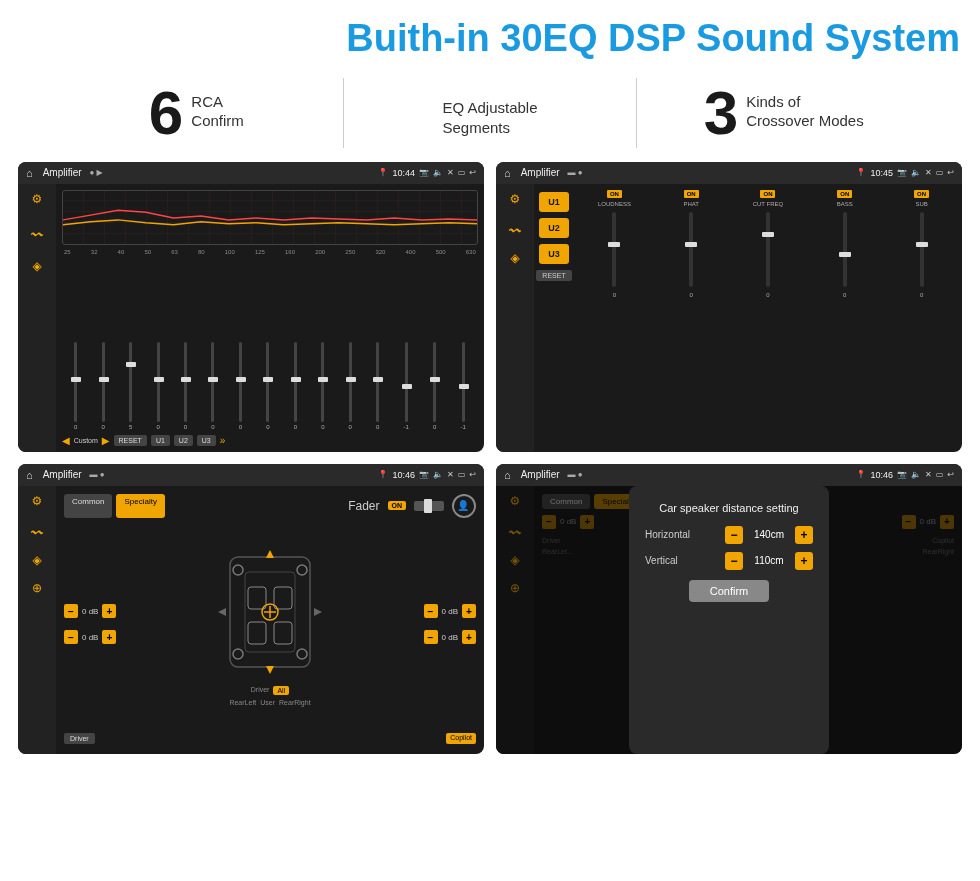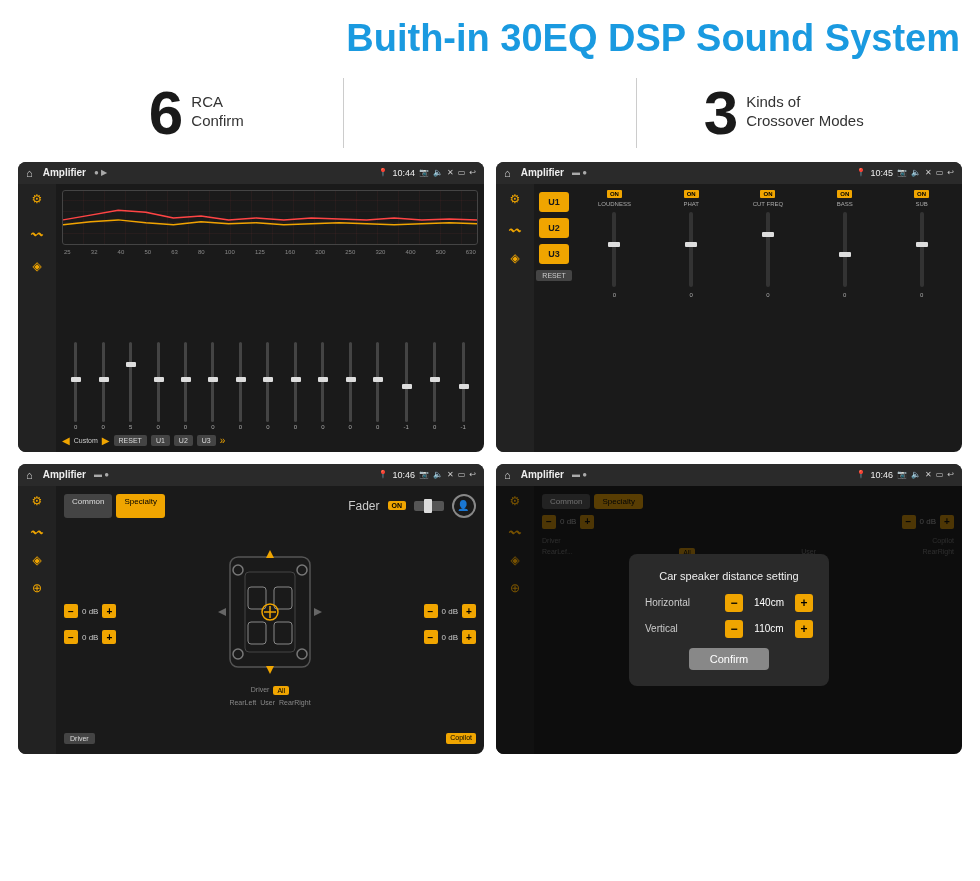--- a/index.html
+++ b/index.html
@@ -90,21 +90,21 @@
     }
 
     .status-bar .home-icon {
       font-size: 11px;
       color: #ccc;
     }
 
     .status-bar .app-title {
       font-size: 10px;
       color: #eee;
-      font-weight: 700;
+      font-weight: 400;
       margin-left: 4px;
       text-align: center;
     }
 
     .status-bar .dots {
       font-size: 8px;
       color: #aaa;
       margin-left: 2px;
     }
 
@@ -457,21 +457,20 @@
       display: flex;
       height: calc(100% - 22px);
       position: relative;
     }
 
     .dialog-overlay {
       position: absolute;
       top: 0; left: 0; right: 0; bottom: 0;
       background: rgba(0,0,0,0.5);
       display: flex;
-      align-items: center;
       justify-content: center;
       z-index: 10;
     }
 
     .dialog-box {
       background: #2a2a2a;
       border-radius: 8px;
       padding: 16px;
       width: 200px;
     }
@@ -551,20 +550,24 @@
 <div class="stats-row">
   <div class="stat-item">
     <span class="stat-number">6</span>
     <div class="stat-text">
       <span>RCA</span>
       <span>Confirm</span>
     </div>
   </div>
   <div class="stat-divider"></div>
   <div class="stat-item">
+    <div class="stat-text">
+      <span>EQ Adjustable</span>
+      <span>Segments</span>
+    </div>
   </div>
   <div class="stat-divider"></div>
   <div class="stat-item">
     <span class="stat-number">3</span>
     <div class="stat-text">
       <span>Kinds of</span>
       <span>Crossover Modes</span>
     </div>
   </div>
 </div>

